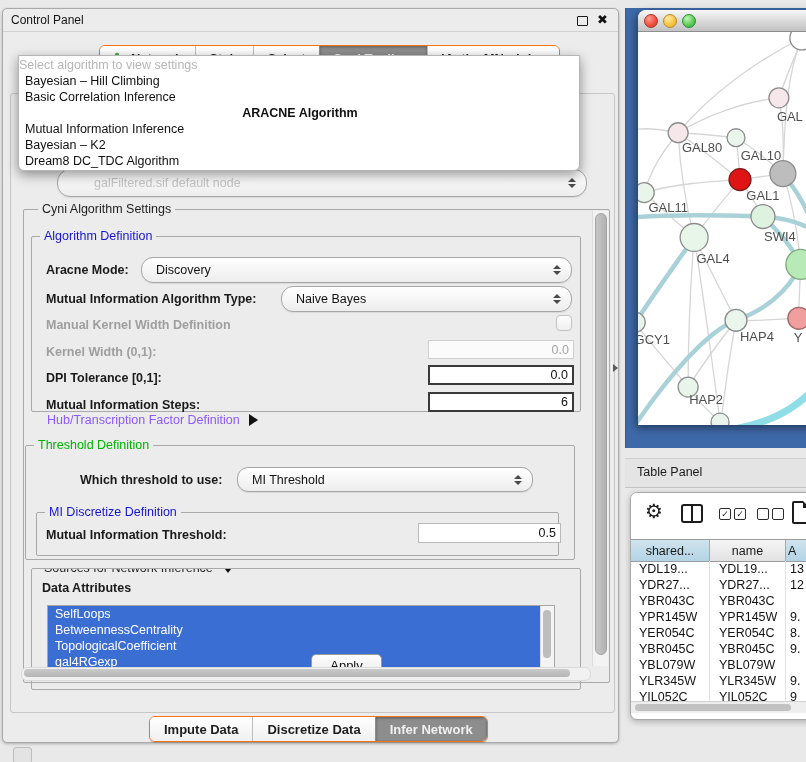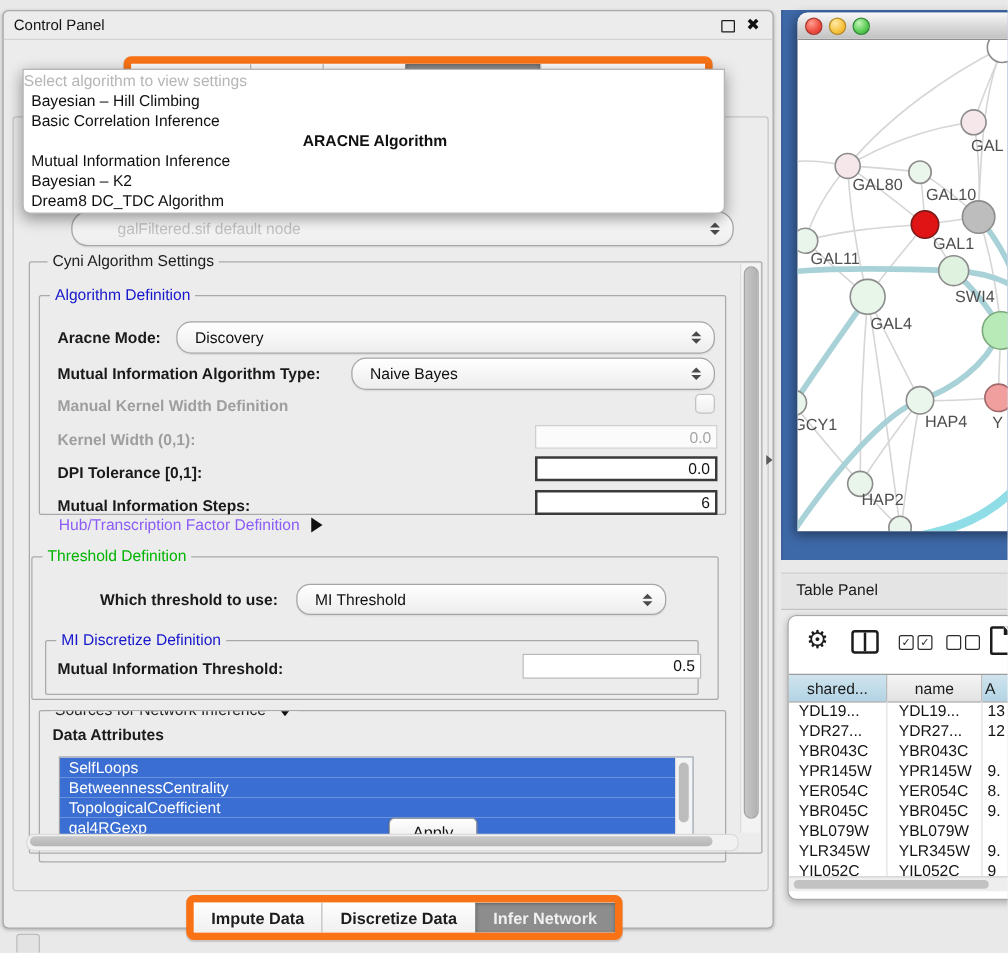--- a/index.html
+++ b/index.html
@@ -9,21 +9,21 @@
 
   
   #control-panel{left:2px;top:8px;width:615px;height:733px;background:#ececec;
     border:1px solid #a9a9a9;border-radius:5px;box-shadow:0 1px 3px rgba(0,0,0,.25);}
   #cp-titlebar{left:0;top:0;right:0;height:22px;border-bottom:1px solid #d2d2d2;}
   #cp-title{left:8px;top:4px;font-size:12px;color:#141414;}
   #cp-float{right:30px;top:7px;width:9px;height:8px;border:1.5px solid #1a1a1a;border-radius:1px;}
   #cp-close{right:10px;top:3px;font-size:13px;font-weight:bold;color:#111;}
 
   
-  .seg{display:flex;background:#fdfdfd;border:6px solid #f97316;border-radius:6px;
+  .seg{display:flex;background:#fdfdfd;border:1px solid #f97316;border-radius:6px;
     overflow:hidden;box-shadow:0 1px 1px rgba(0,0,0,.15);}
   .seg .seg-item{display:flex;align-items:center;justify-content:center;
     font-size:13px;font-weight:bold;color:#1d1d1d;border-left:1px solid #bdbdbd;
     background:linear-gradient(#ffffff,#f0f0f0);white-space:nowrap;}
   .seg .seg-item:first-child{border-left:none;}
   .seg .seg-item.active{background:#8d8d8d;color:#f0f0f0;border-left-color:#8d8d8d;
     box-shadow:inset 0 1px 3px rgba(0,0,0,.35);}
   #top-tabs{left:96px;top:36px;height:24px;}
   #top-tabs .seg-item{padding:0 13px;}
   #bottom-tabs{left:146px;top:707px;height:24px;}

